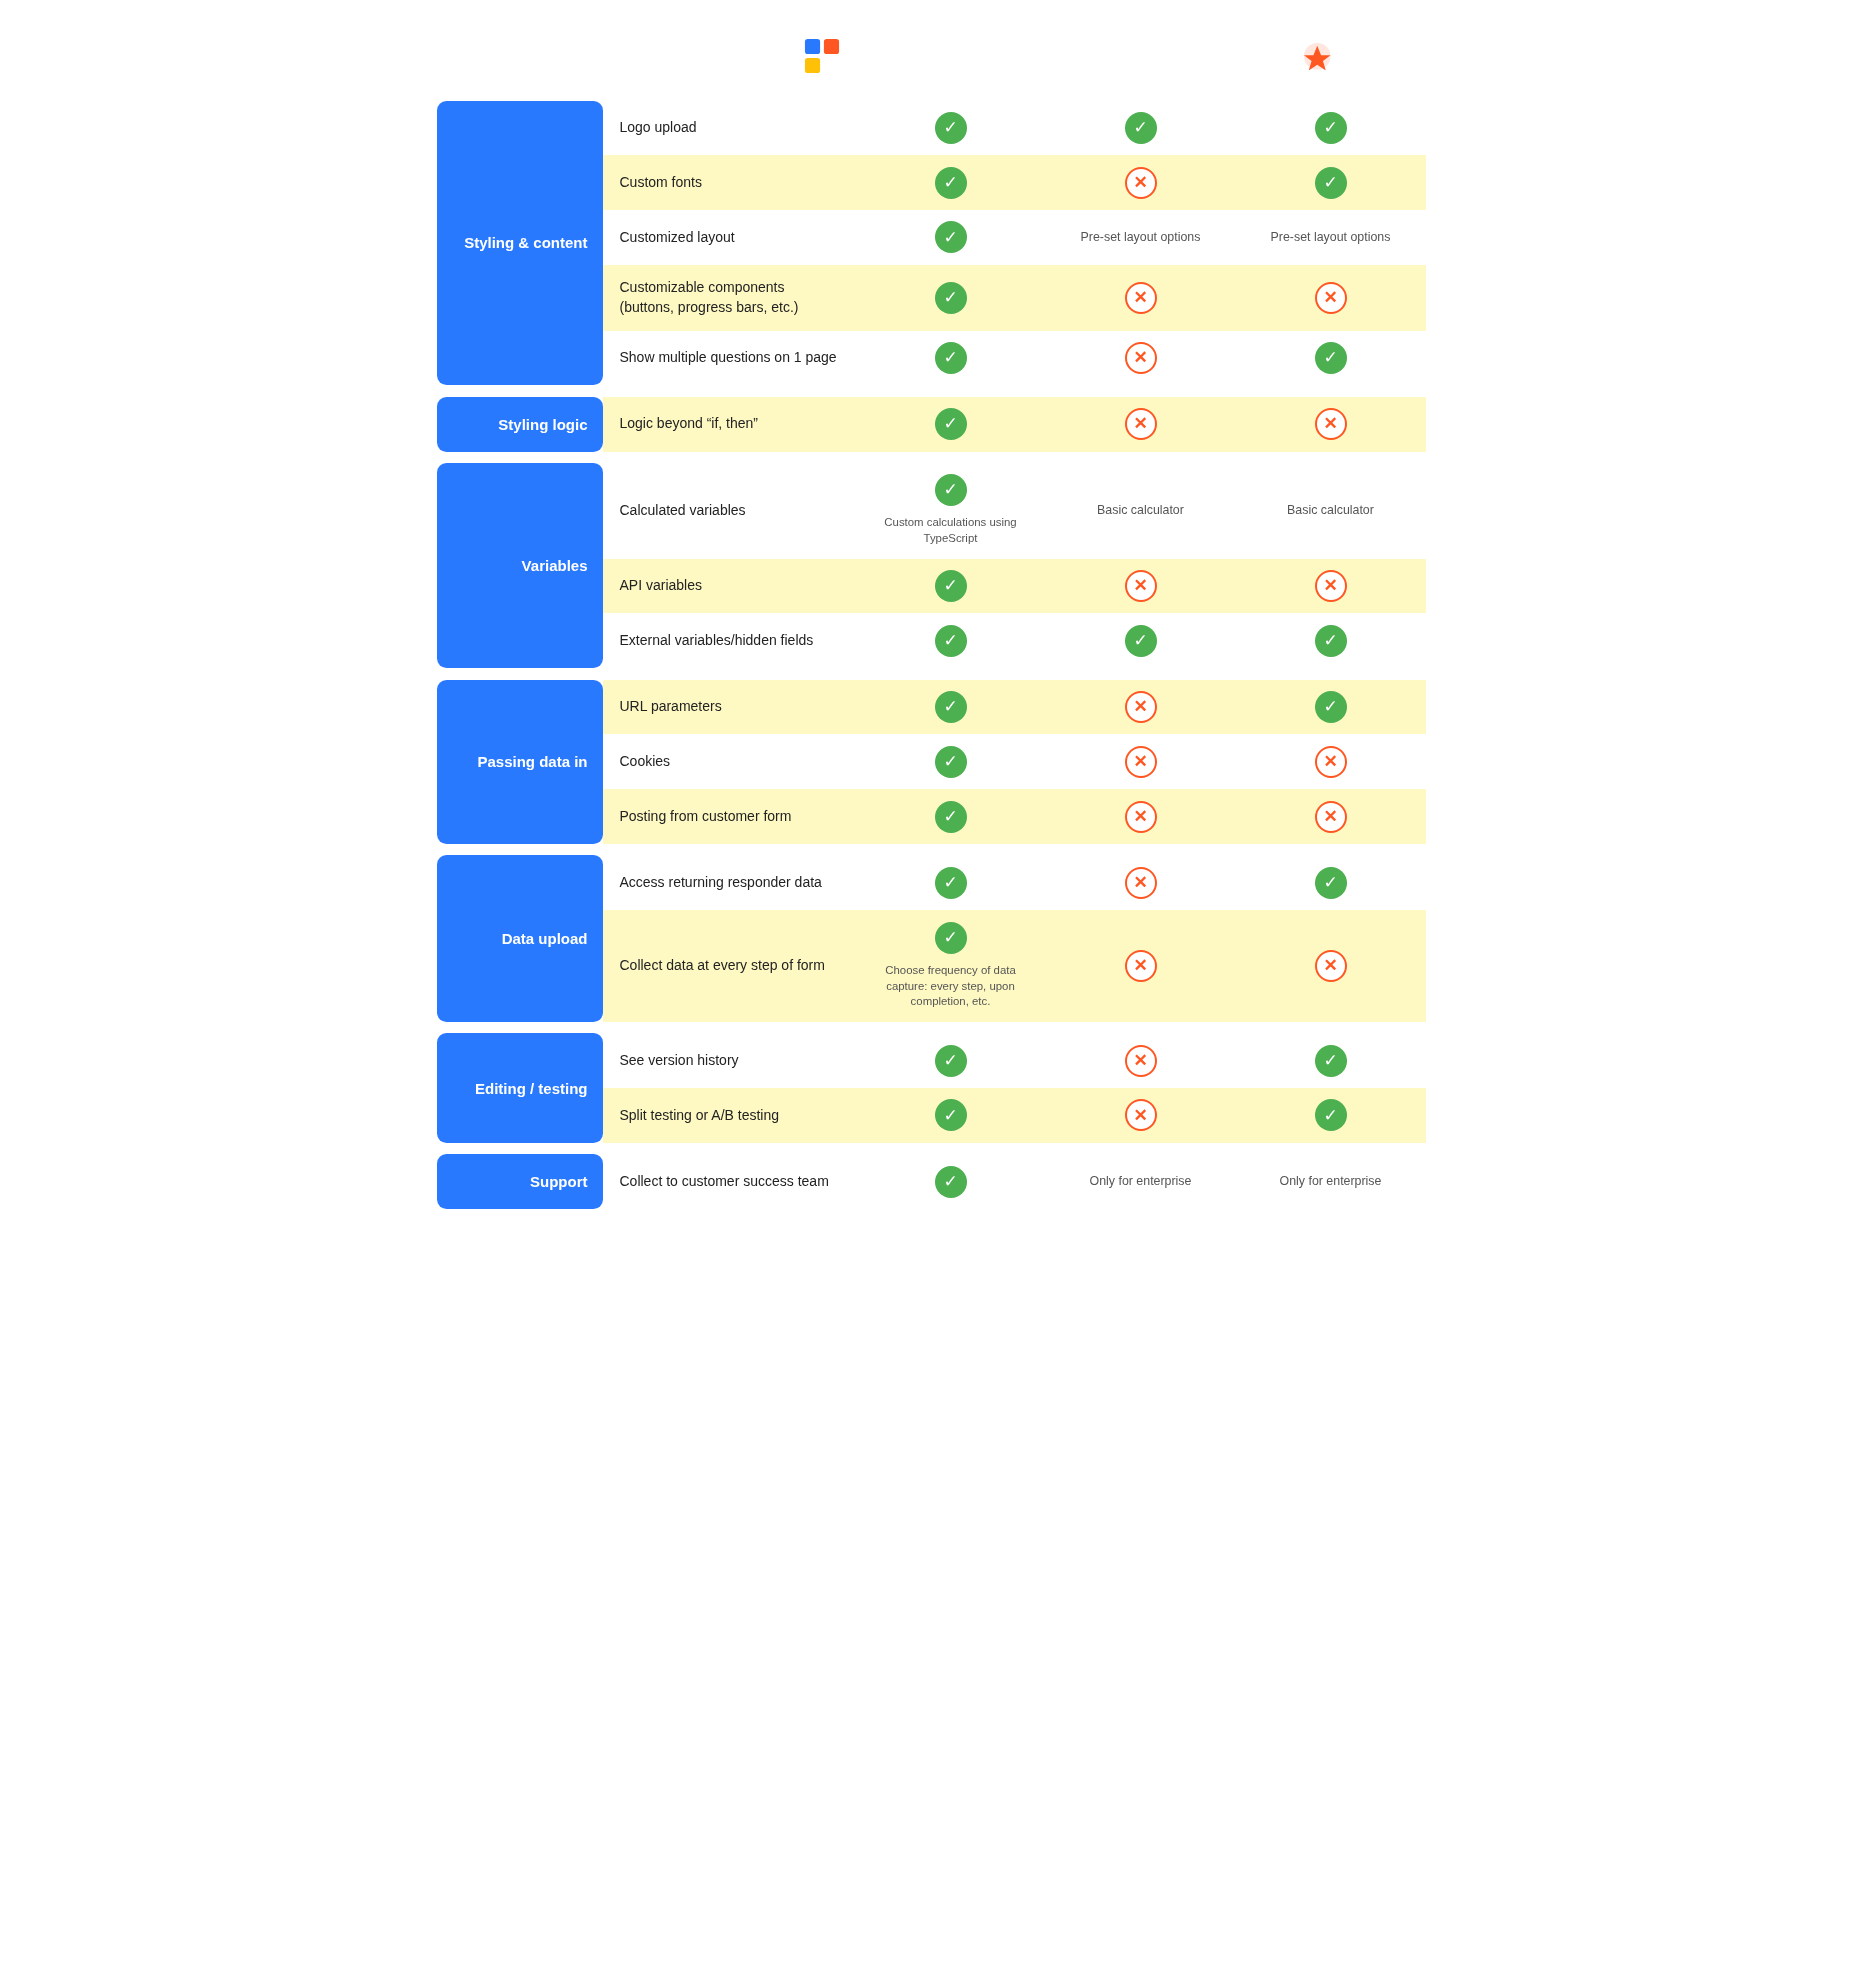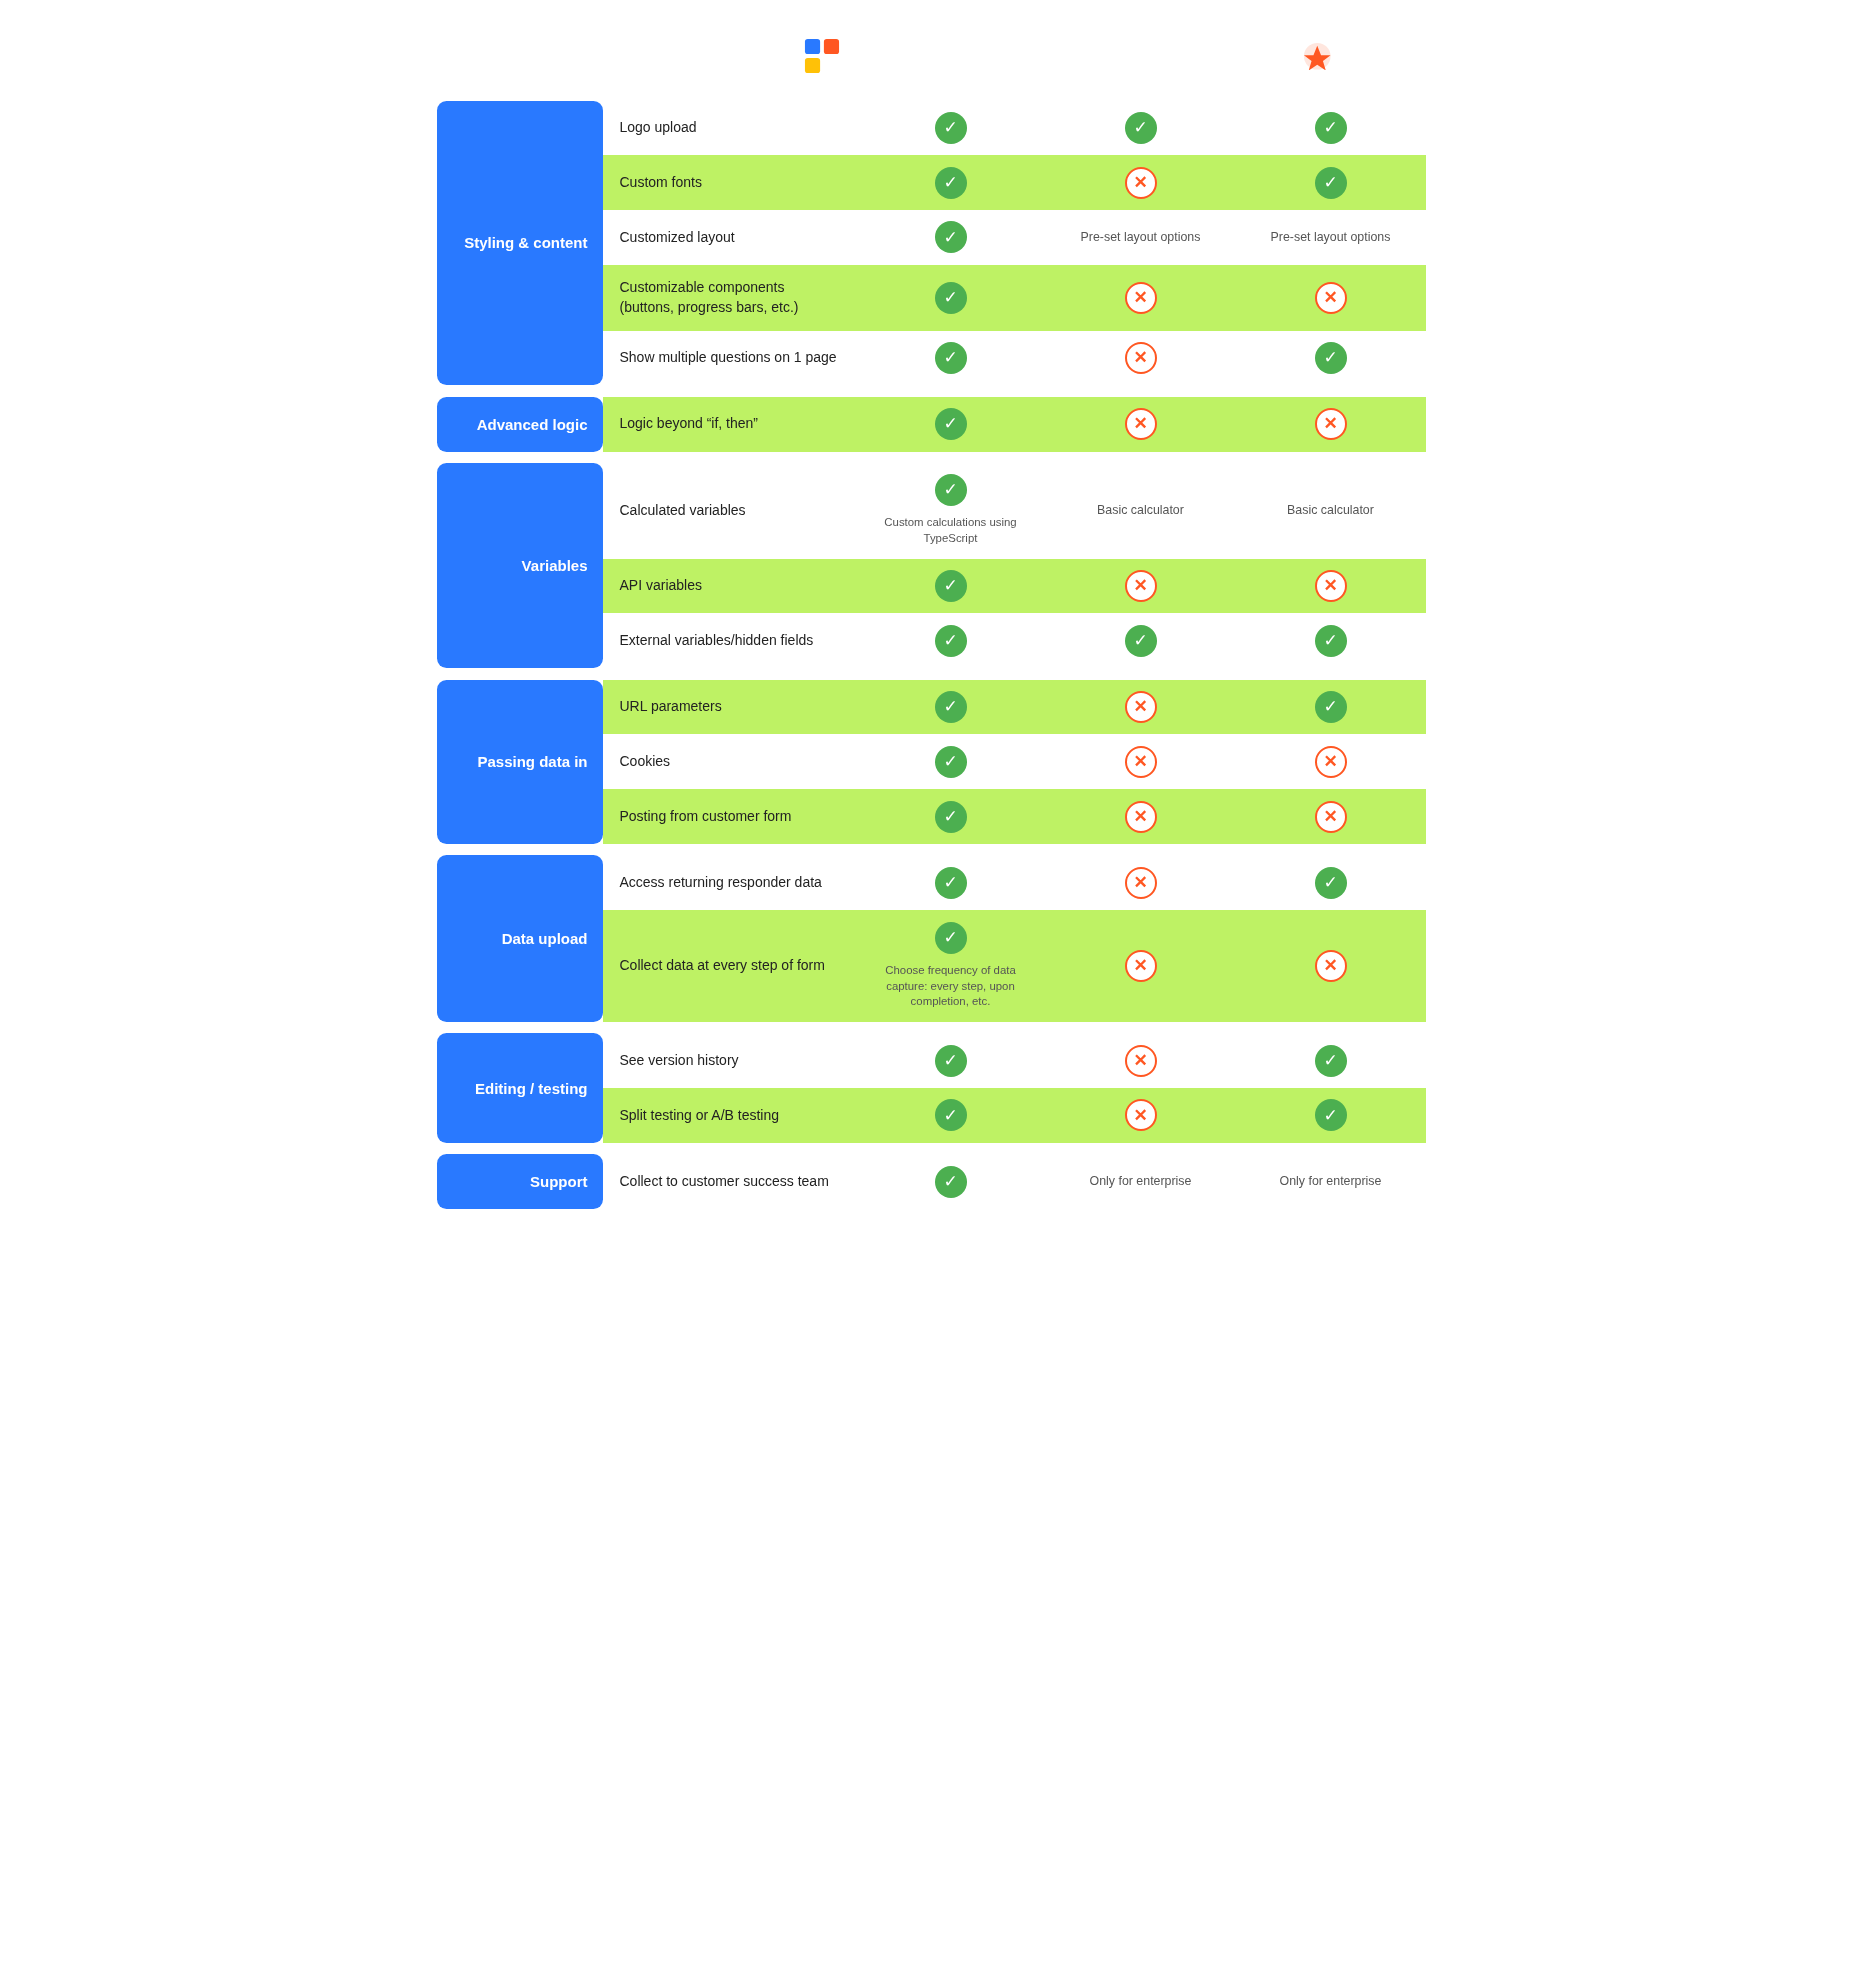--- a/index.html
+++ b/index.html
@@ -79,21 +79,21 @@
       vertical-align: middle;
       padding: 11.4px 9.5px;
       font-size: 12.4px;
       color: #555;
       line-height: 1.4;
       width: 190px;
     }
 
     .row-shaded .feature-cell,
     .row-shaded .value-cell {
-      background: #bef264;
+      background: #fef9c3;
     }
     .row-shaded .section-label-cell {
       
     }
 
     tr td {
       border: none;
     }
 
     
@@ -202,21 +202,21 @@
         <td class="value-cell"><span class="cross-icon">✕</span></td>
         <td class="value-cell"><span class="check-icon">✓</span></td>
       </tr>
       <tr class="section-gap">
         <td></td>
         <td></td>
         <td></td>
         <td></td>
       </tr>
       <tr class="row-shaded">
-        <td class="section-label-cell" rowspan="1">Advanced logic</td>
+        <td class="section-label-cell" rowspan="1">Styling logic</td>
         <td class="feature-cell row-shaded">Logic beyond “if, then”</td>
         <td class="value-cell row-shaded"><span class="check-icon">✓</span></td>
         <td class="value-cell row-shaded"><span class="cross-icon">✕</span></td>
         <td class="value-cell row-shaded"><span class="cross-icon">✕</span></td>
       </tr>
       <tr class="section-gap">
         <td></td>
         <td></td>
         <td></td>
         <td></td>

